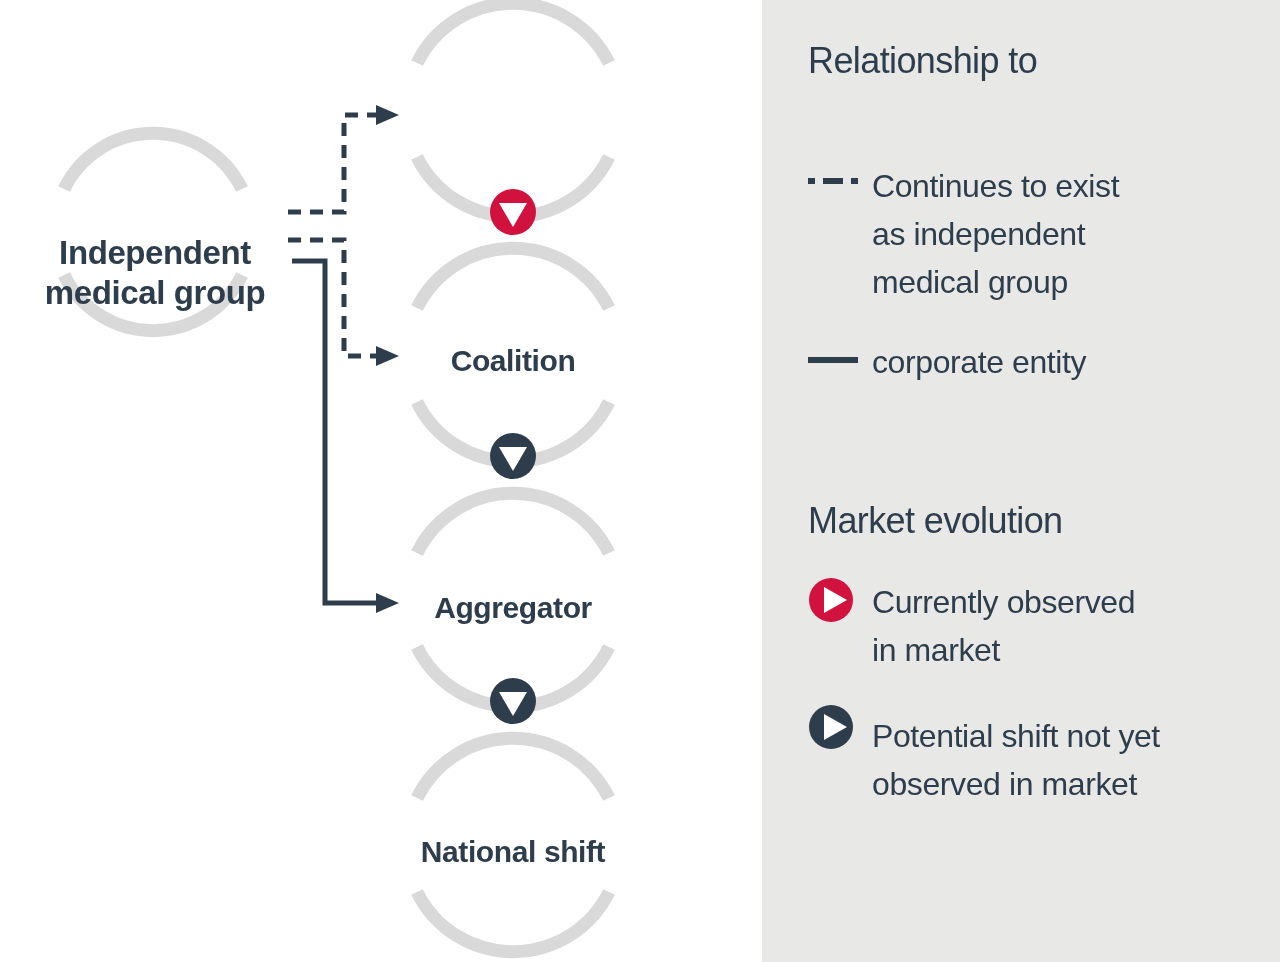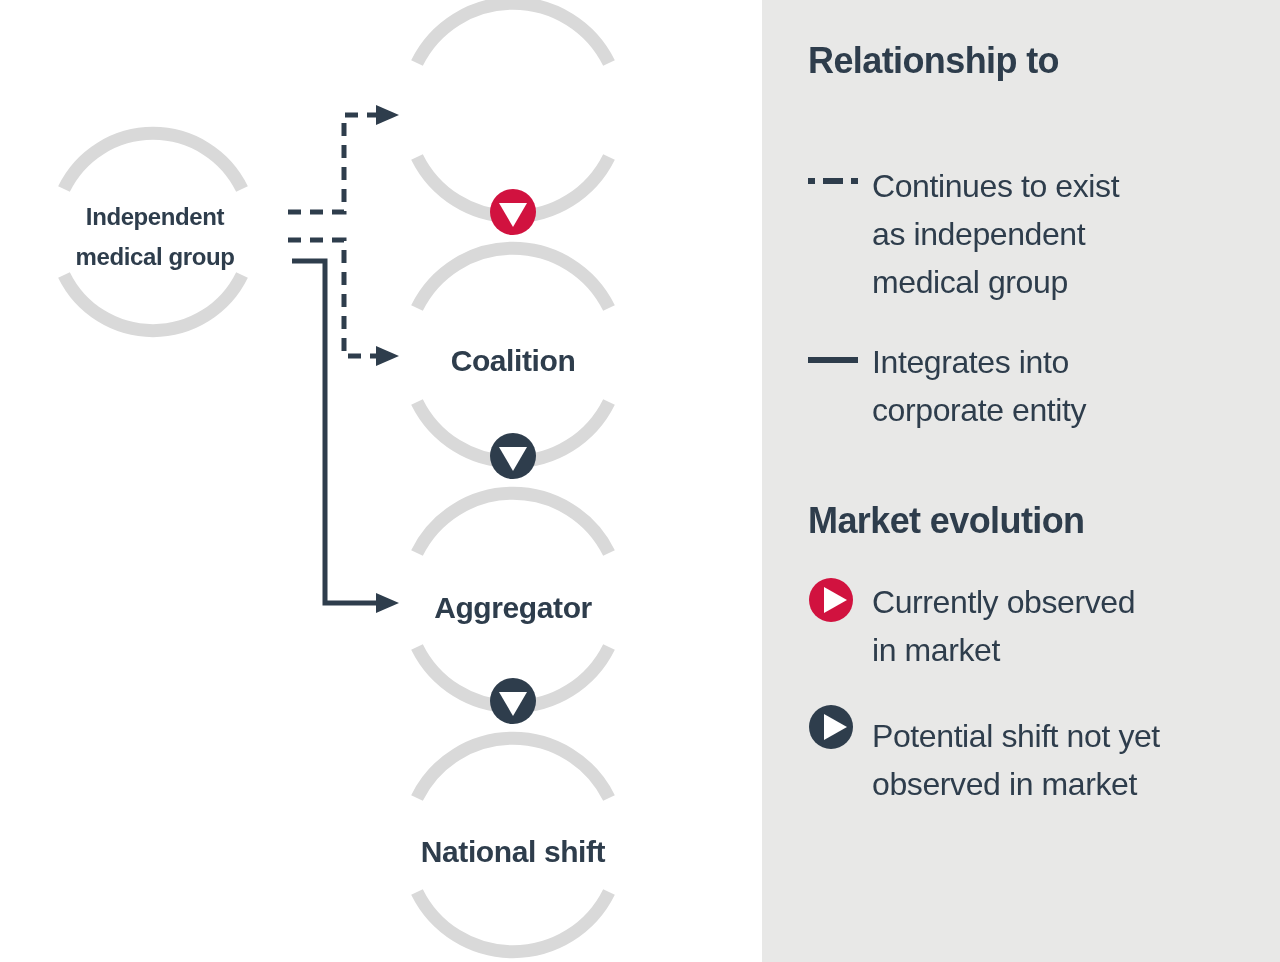--- a/index.html
+++ b/index.html
@@ -22,27 +22,28 @@
   .txt { position: absolute; white-space: nowrap; }
   .node-label {
     font-weight: 700;
     font-size: 30px;
     line-height: 40px;
     text-align: center;
     letter-spacing: -0.4px;
   }
   .source-label {
     font-weight: 700;
-    font-size: 24px;
+    font-size: 33px;
     line-height: 40px;
     text-align: center;
     letter-spacing: -0.4px;
+    margin-top: 36px;
   }
   .lg-title {
-    font-weight: 700;
+    font-weight: 400;
     font-size: 36px;
     line-height: 46px;
     letter-spacing: -0.6px;
   }
   .lg-body {
     font-weight: 400;
     font-size: 32px;
     line-height: 48px;
     letter-spacing: -0.4px;
   }
@@ -137,21 +138,20 @@
   <div class="txt lg-body" style="left:872px; top:162px">
     <div>Continues to exist</div>
     <div>as independent</div>
     <div>medical group</div>
   </div>
 
   <svg class="abs" style="left:808px; top:357px" width="50" height="6" viewBox="0 0 50 6">
     <rect x="0" y="0" width="50" height="6" fill="#2e3d4c"></rect>
   </svg>
   <div class="txt lg-body" style="left:872px; top:338px">
-    <div>Integrates into</div>
     <div>corporate entity</div>
   </div>
 
   <div class="txt lg-title" style="left:808px; top:498px">Market evolution</div>
 
   <svg class="abs" style="left:808px; top:577px" width="46" height="46" viewBox="0 0 46 46">
     <circle cx="23" cy="23" r="22" fill="#d1123f"></circle>
     <polygon points="16,10 16,36 39,23" fill="#ffffff"></polygon>
   </svg>
   <div class="txt lg-body" style="left:872px; top:578px">

